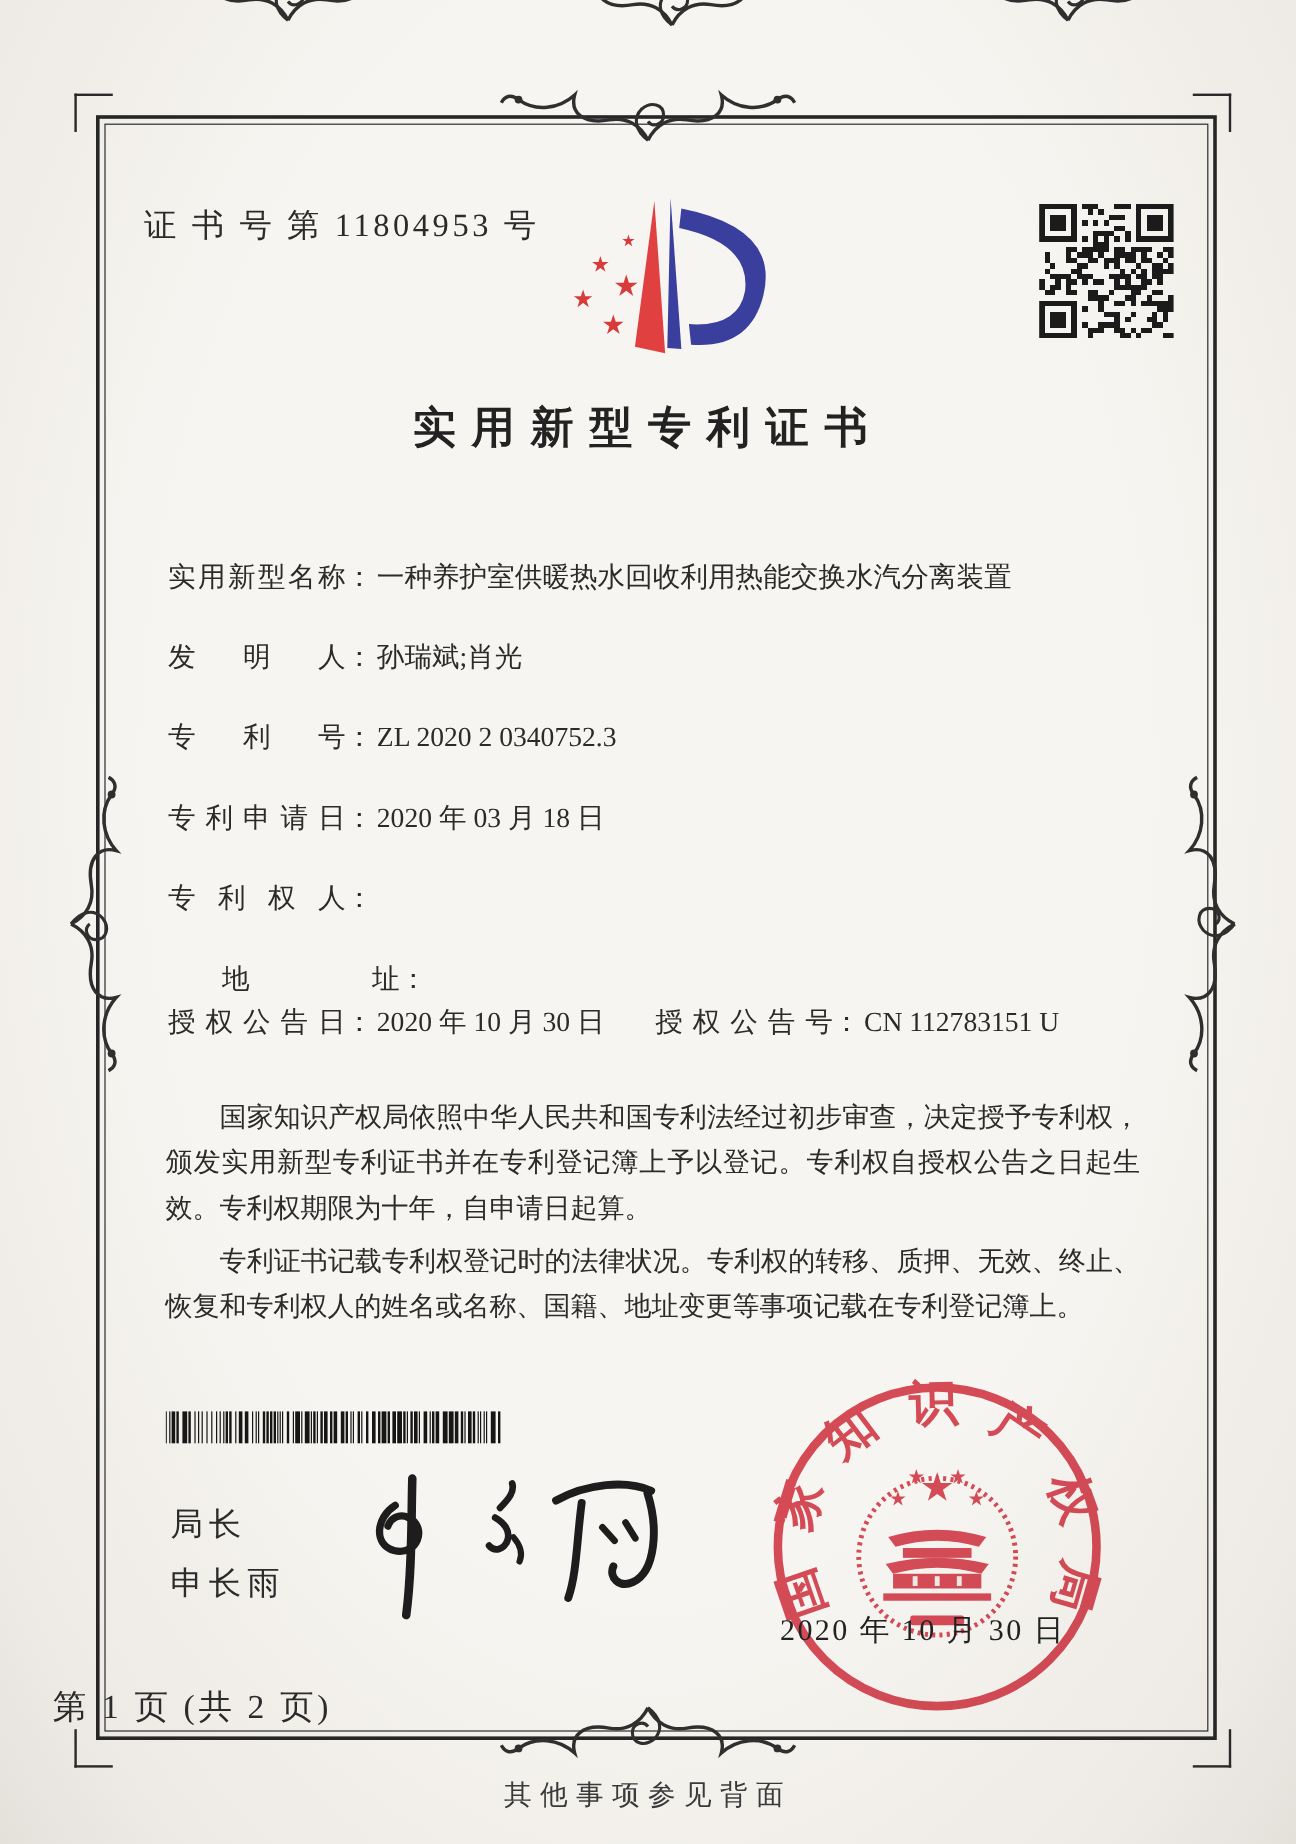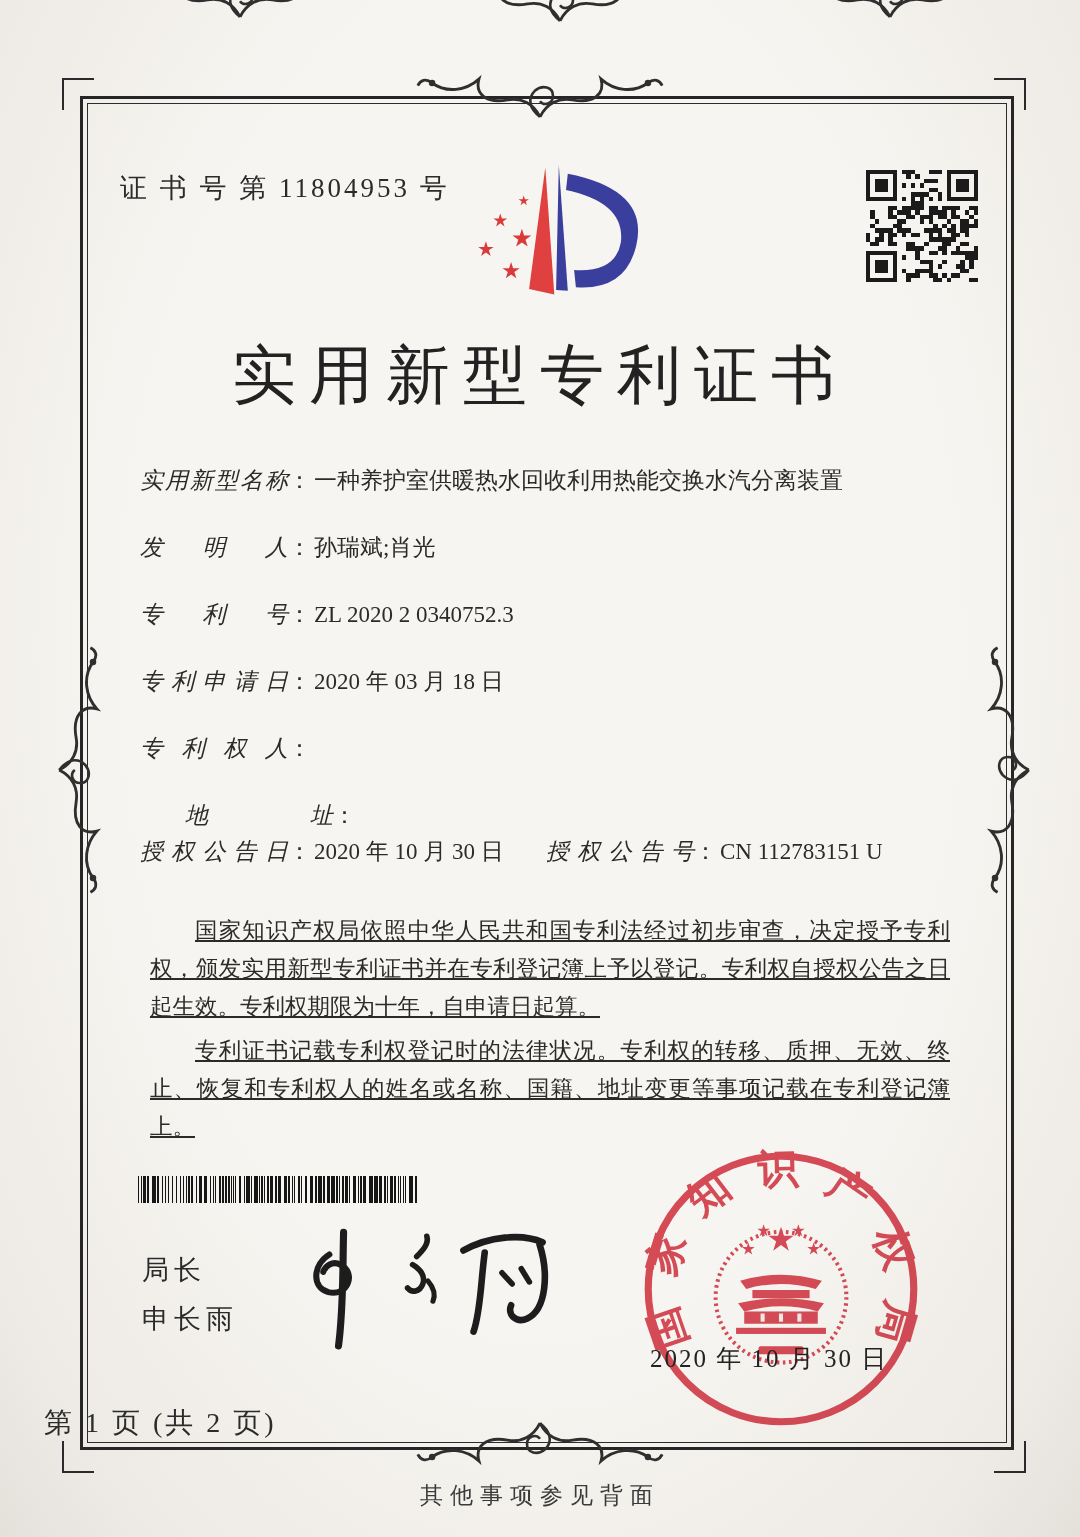--- a/index.html
+++ b/index.html
@@ -23,35 +23,35 @@
   .orn-left{left:-50px;top:744px;transform:rotate(90deg);}
   .orn-right{left:878px;top:744px;transform:rotate(-90deg);}
   .orn-cut1{left:110px;top:-30px;}
   .orn-cut2{left:430px;top:-26px;}
   .orn-cut3{left:760px;top:-30px;}
   
   .cert-no{position:absolute;left:120px;top:170px;font-size:27px;letter-spacing:3px;}
   .logo{position:absolute;left:444px;top:154px;width:226px;height:162px;}
   .qr{position:absolute;left:866px;top:170px;width:112px;height:112px;}
   .title{position:absolute;left:0;top:332px;width:100%;text-align:center;
-         font-size:64px;font-weight:normal;letter-spacing:13px;color:#222;}
+         font-size:36px;font-weight:bold;letter-spacing:13px;color:#222;}
   
   .fields{position:absolute;left:140px;top:466px;width:820px;font-size:23px;line-height:30px;}
   .field{display:flex;align-items:flex-start;margin-bottom:37px;}
   .field.address{margin-bottom:6px;margin-left:45px;}
-  .flabel{flex:none;display:inline-block;width:148px;text-align:justify;text-align-last:justify;font-style:italic;}
+  .flabel{flex:none;display:inline-block;width:148px;text-align:justify;text-align-last:justify;}
   .fcolon{flex:none;width:26px;}
   .fvalue{flex:0 1 auto;max-width:600px;}
   .grant{display:flex;}
   .grant-left{flex:none;width:406px;display:flex;}
   .grant-right{display:flex;align-items:flex-end;}
   
   .body-text{position:absolute;left:138px;top:912px;width:812px;font-size:22.5px;
              line-height:38px;text-align:justify;}
-  .body-text p{margin:0 0 6px 12px;text-indent:2em;text-decoration:underline;}
+  .body-text p{margin:0 0 6px 0;text-indent:2em;}
   
   .barcode{position:absolute;left:138px;top:1176px;width:282px;height:27px;}
   .director-role{position:absolute;left:142px;top:1252px;font-size:27px;letter-spacing:5px;}
   .director-name{position:absolute;left:142px;top:1301px;font-size:27px;letter-spacing:5px;}
   .sig{position:absolute;left:282px;top:1220px;width:310px;height:132px;}
   .seal{position:absolute;left:638px;top:1146px;width:286px;height:286px;opacity:.93;mix-blend-mode:multiply;}
   .seal-date{position:absolute;left:650px;top:1342px;font-size:25px;letter-spacing:2px;color:#222;}
   .page-num{position:absolute;left:0;top:1404px;width:100%;text-align:left;font-size:28px;letter-spacing:3px;margin-left:44px;}
   .back-note{position:absolute;left:0;top:1480px;width:100%;text-align:center;font-size:23px;letter-spacing:7px;color:#3a3a3a;}
 </style>

